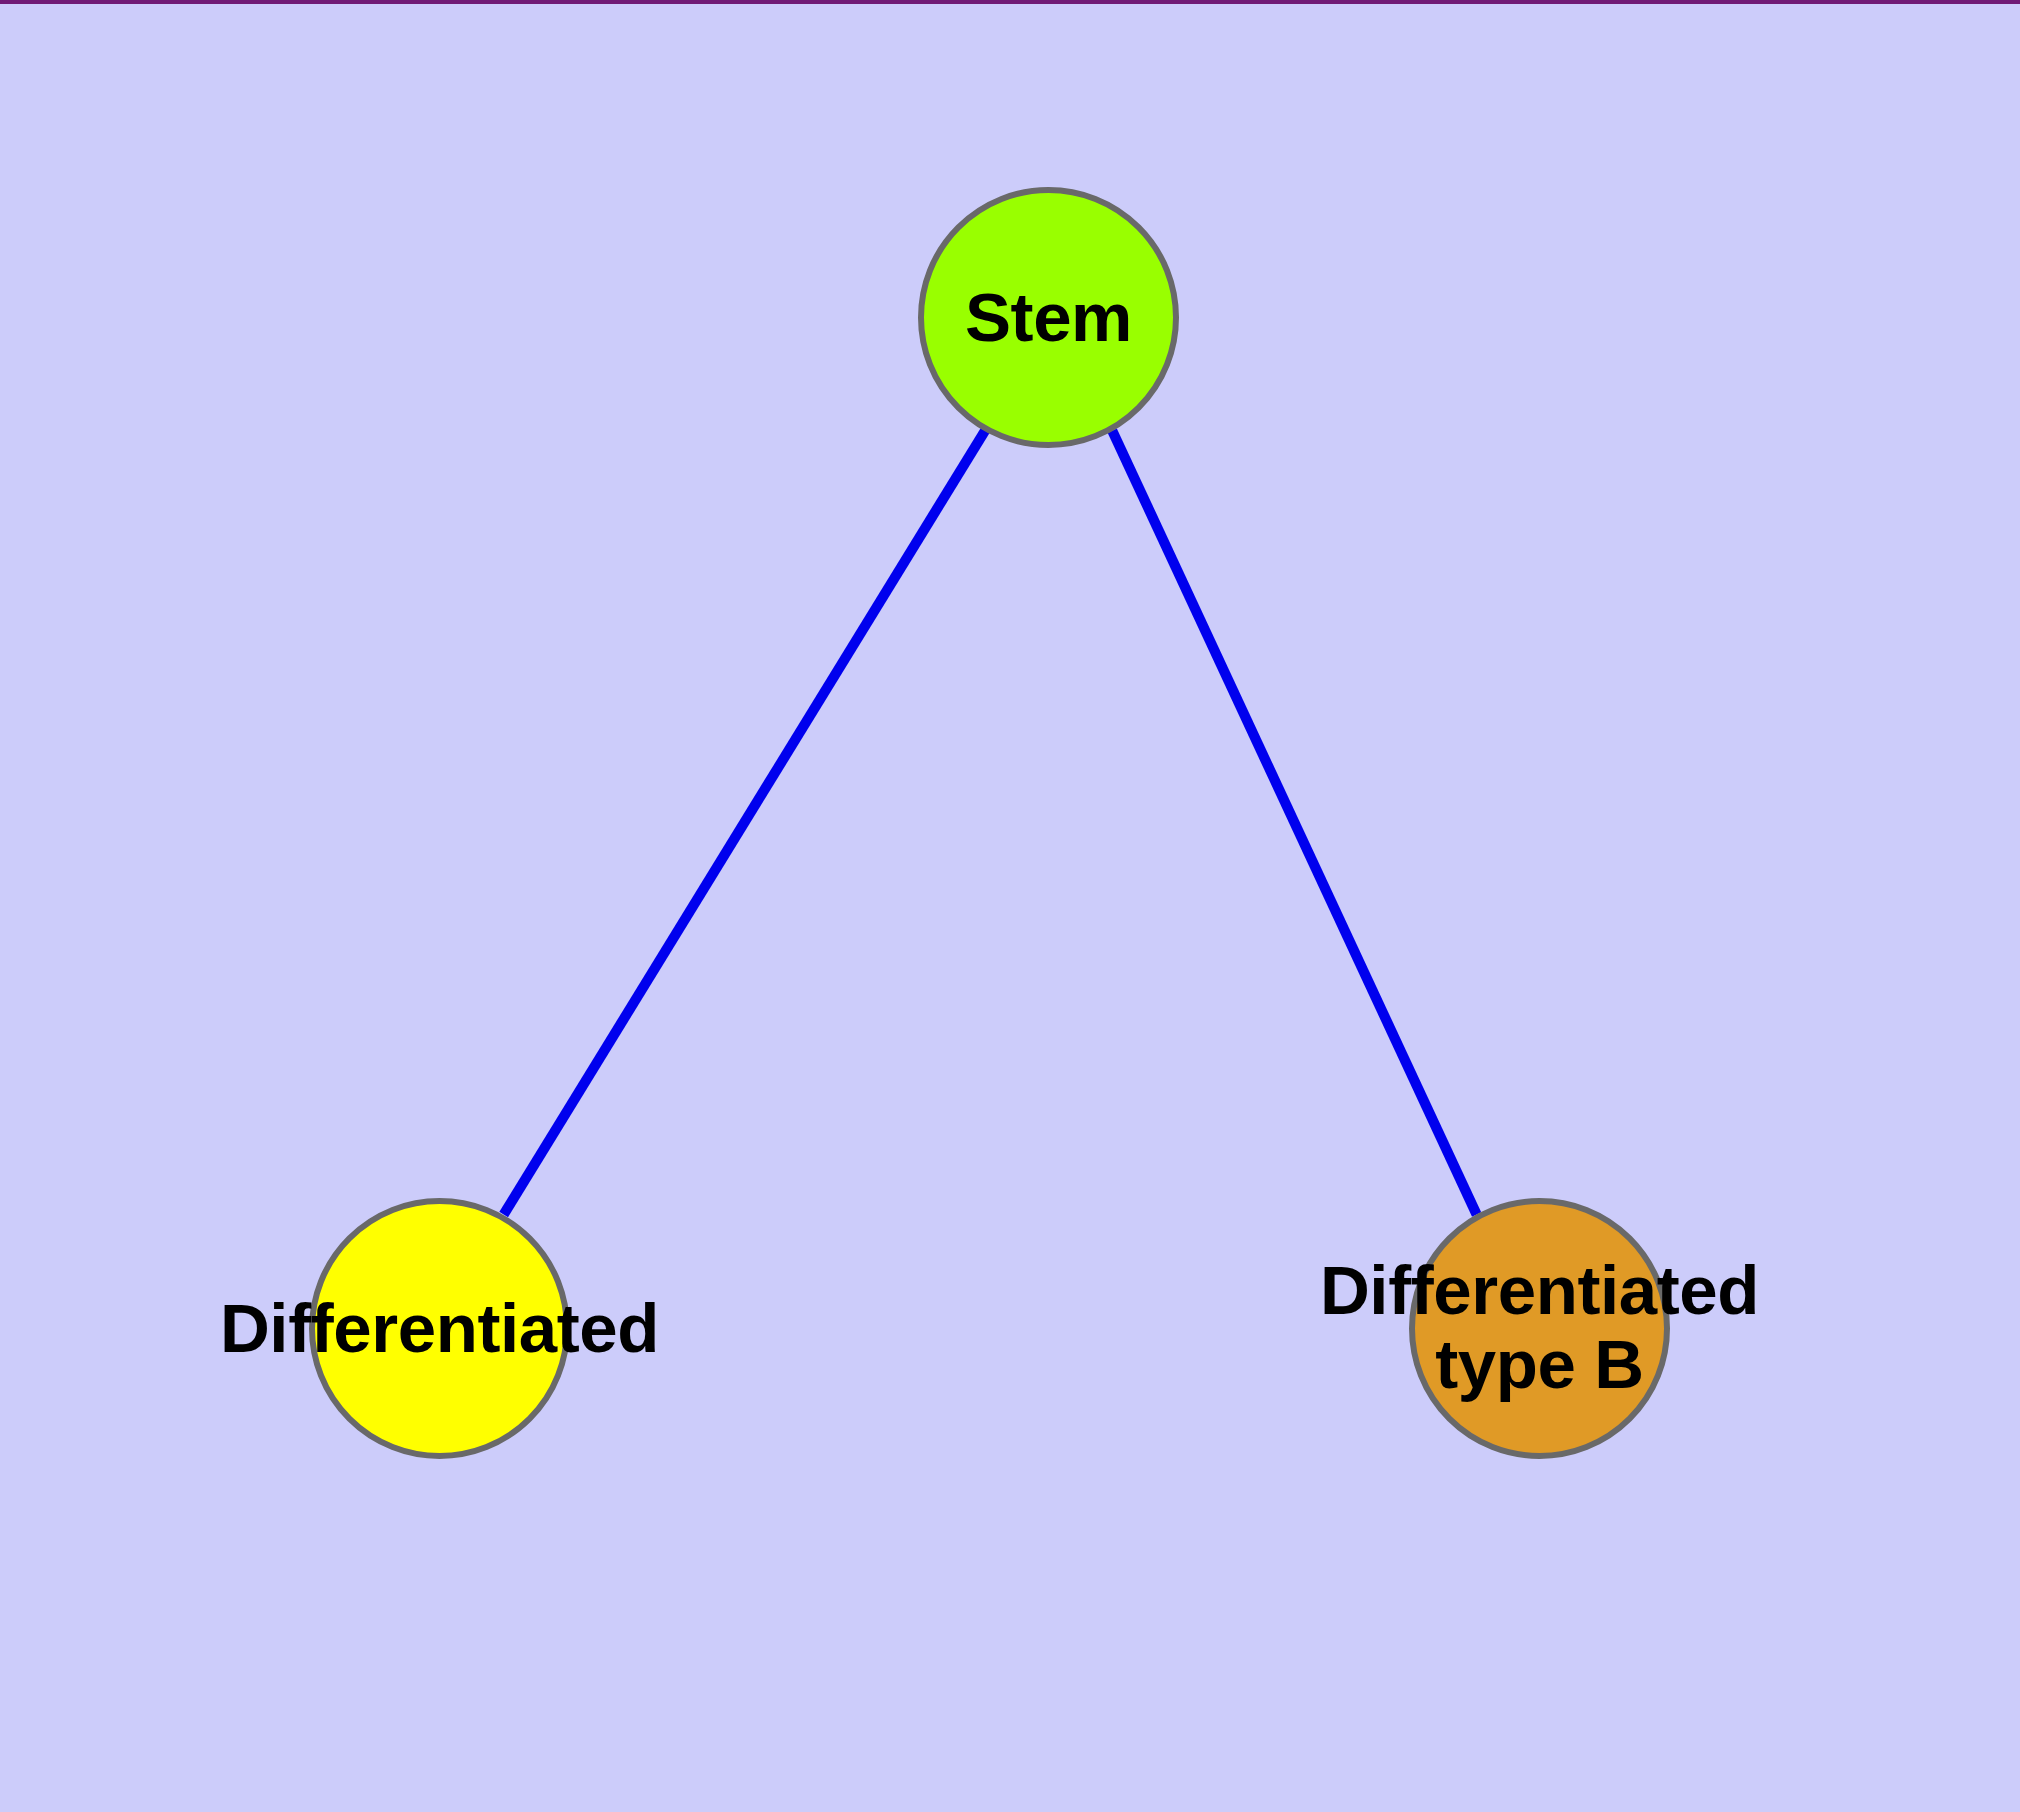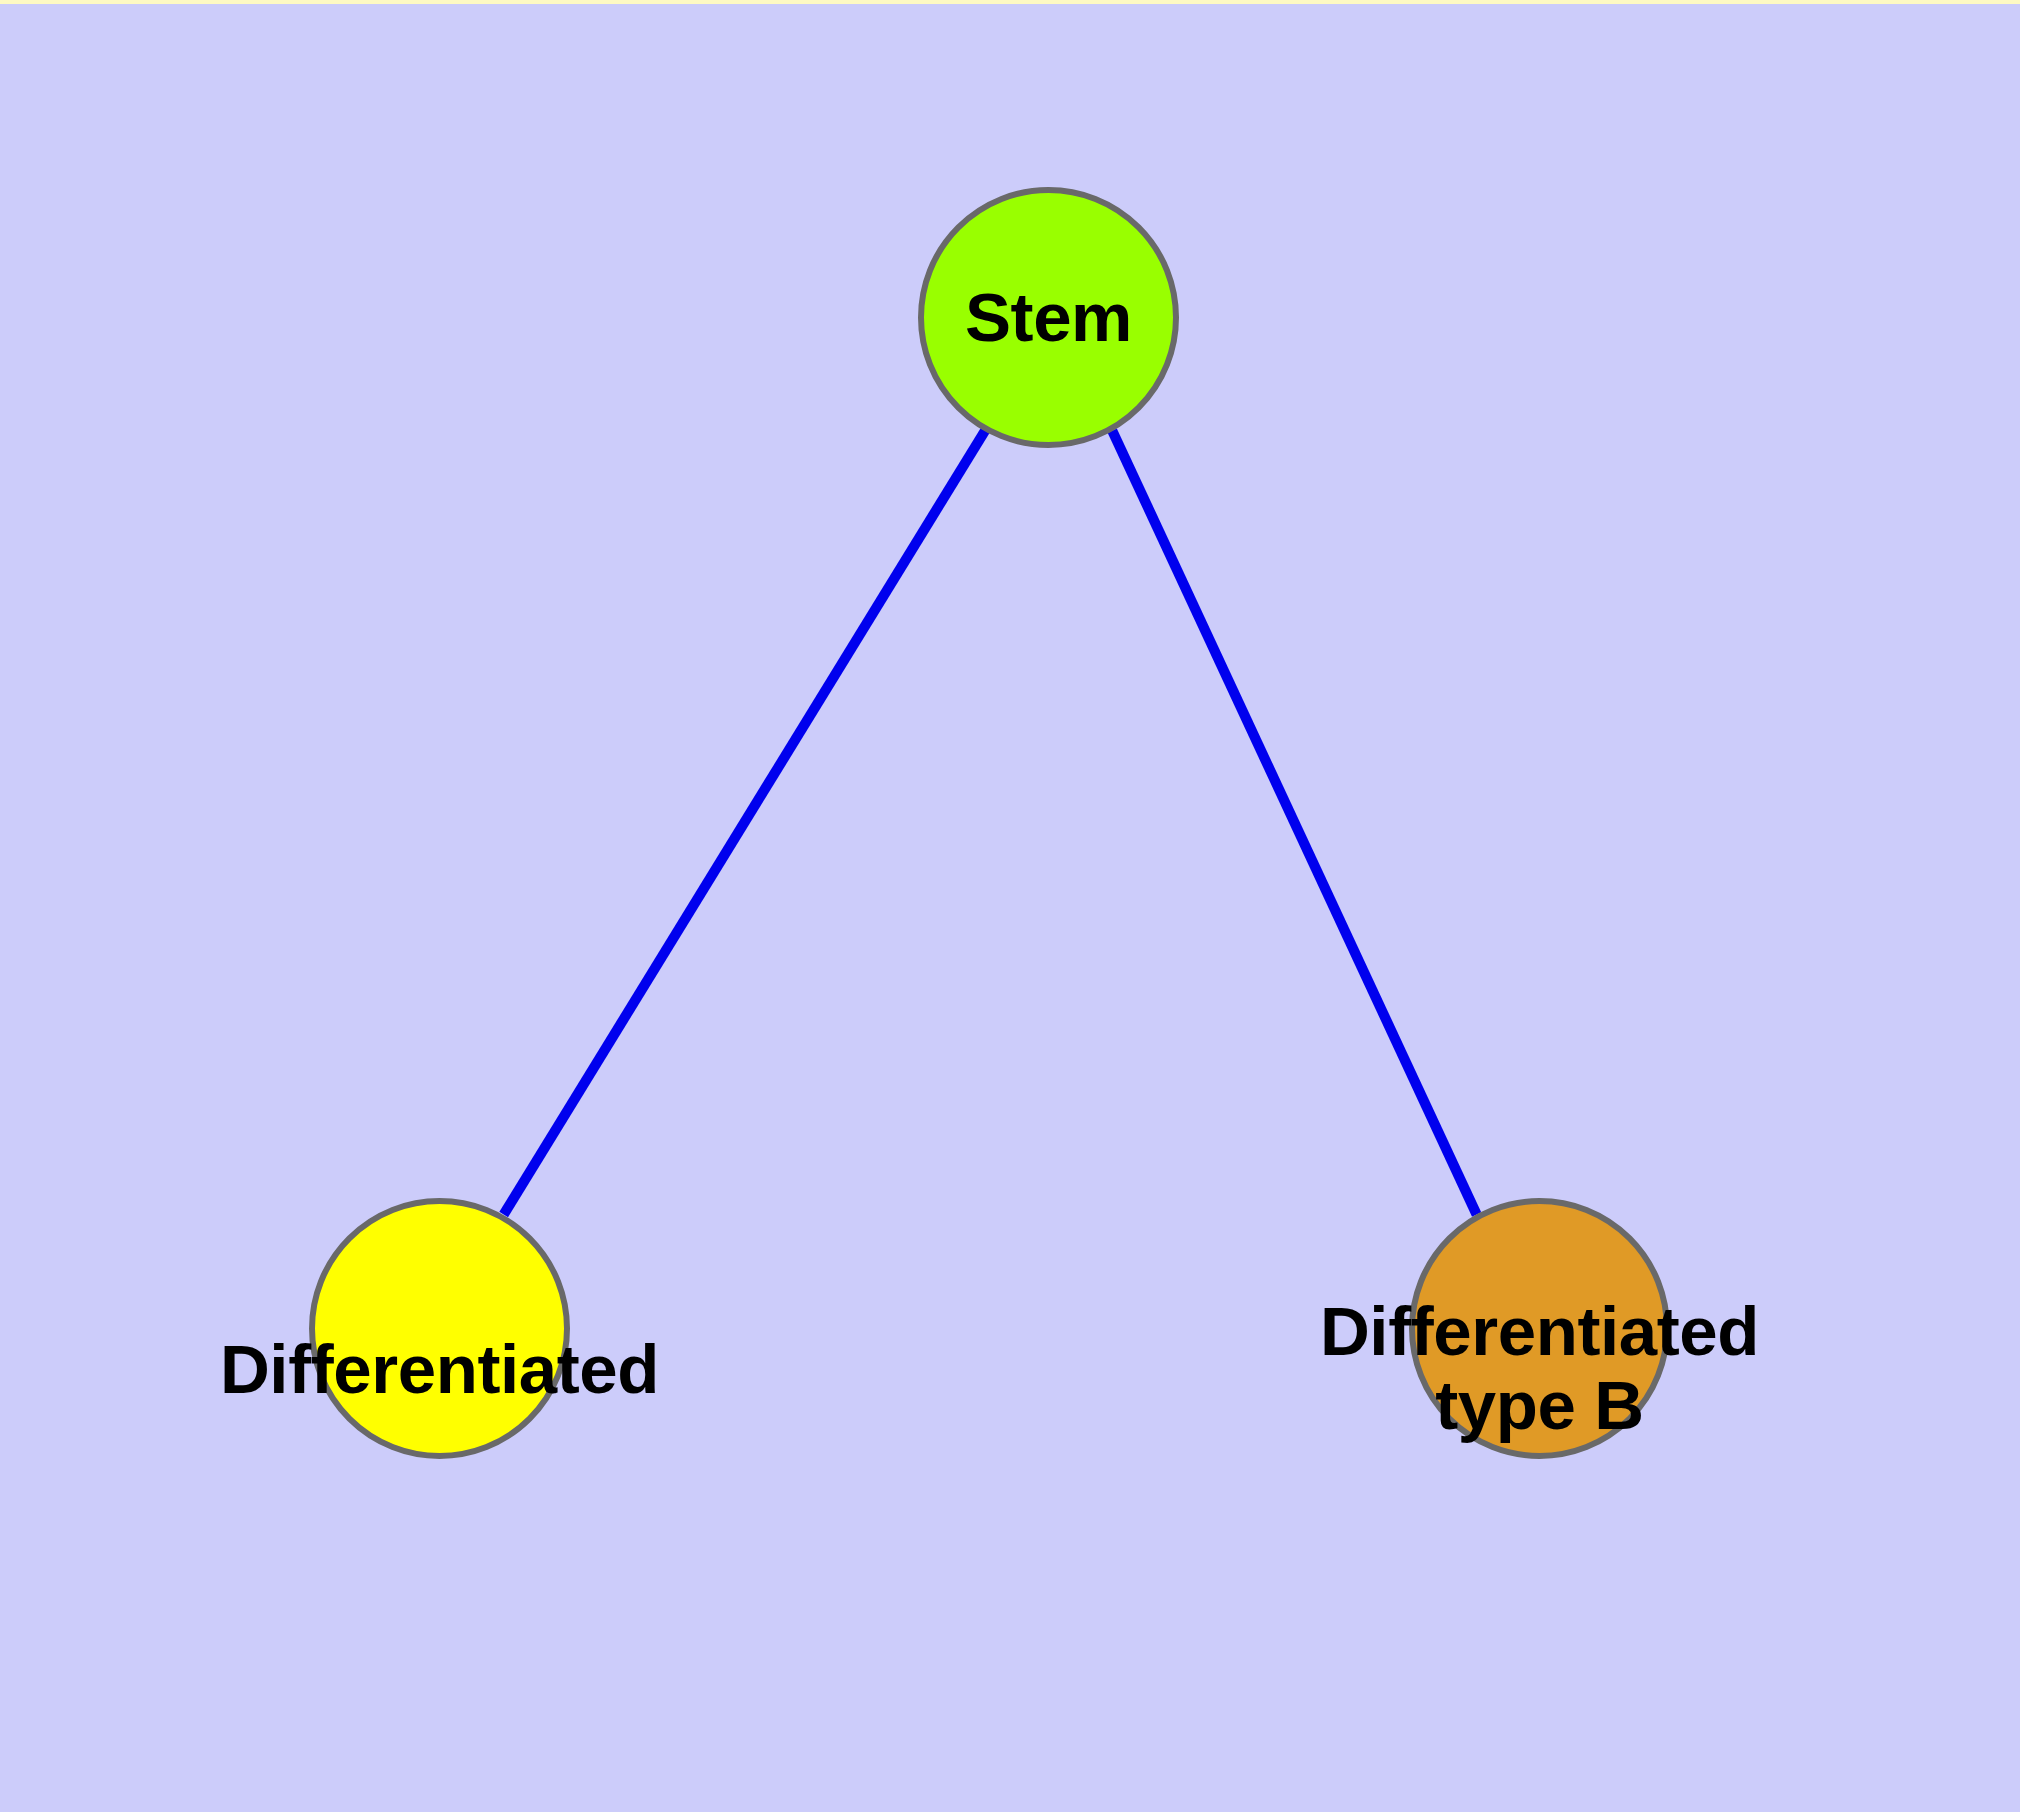--- a/index.html
+++ b/index.html
@@ -45,27 +45,27 @@
     transform: translate(-50%, -50%);
     white-space: nowrap;
     text-align: center;
     color: #000000;
     font-weight: bold;
     line-height: 1.08;
     letter-spacing: -0.4px;
     pointer-events: none;
   }
   .label-single { font-size: 69px; }
-  .label-multi  { font-size: 69px; margin-top: 41px; }
+  .label-multi  { font-size: 69px; }
   .label-multi .label-line { display: block; }
 </style>
 </head>
 <body>
 
-<div id="canvas" style="width: 2021px; height: 1812px; background: #fef9c3;">
+<div id="canvas" style="width: 2021px; height: 1812px; background: #701a75;">
 
   <div id="graph-background" style="background: rgb(204, 204, 250);"></div>
 
   <svg id="edge-layer" viewBox="0 0 2384 2138">
     <line id="edge-0" stroke-linecap="butt" x1="1162" y1="508" x2="594" y2="1433" stroke="#0000ee" stroke-width="12"></line>
     <line id="edge-1" stroke-linecap="butt" x1="1312" y1="508" x2="1742" y2="1433" stroke="#0000ee" stroke-width="12"></line>
   </svg>
 
   <div class="node" id="node-stem" style="left: 918px; top: 187px; width: 261px; height: 261px; background: rgb(153, 255, 0); border: 6px solid rgb(105, 105, 105);">
     <div class="node-label label-single" style="font-size: 69px; color: rgb(0, 0, 0);">

